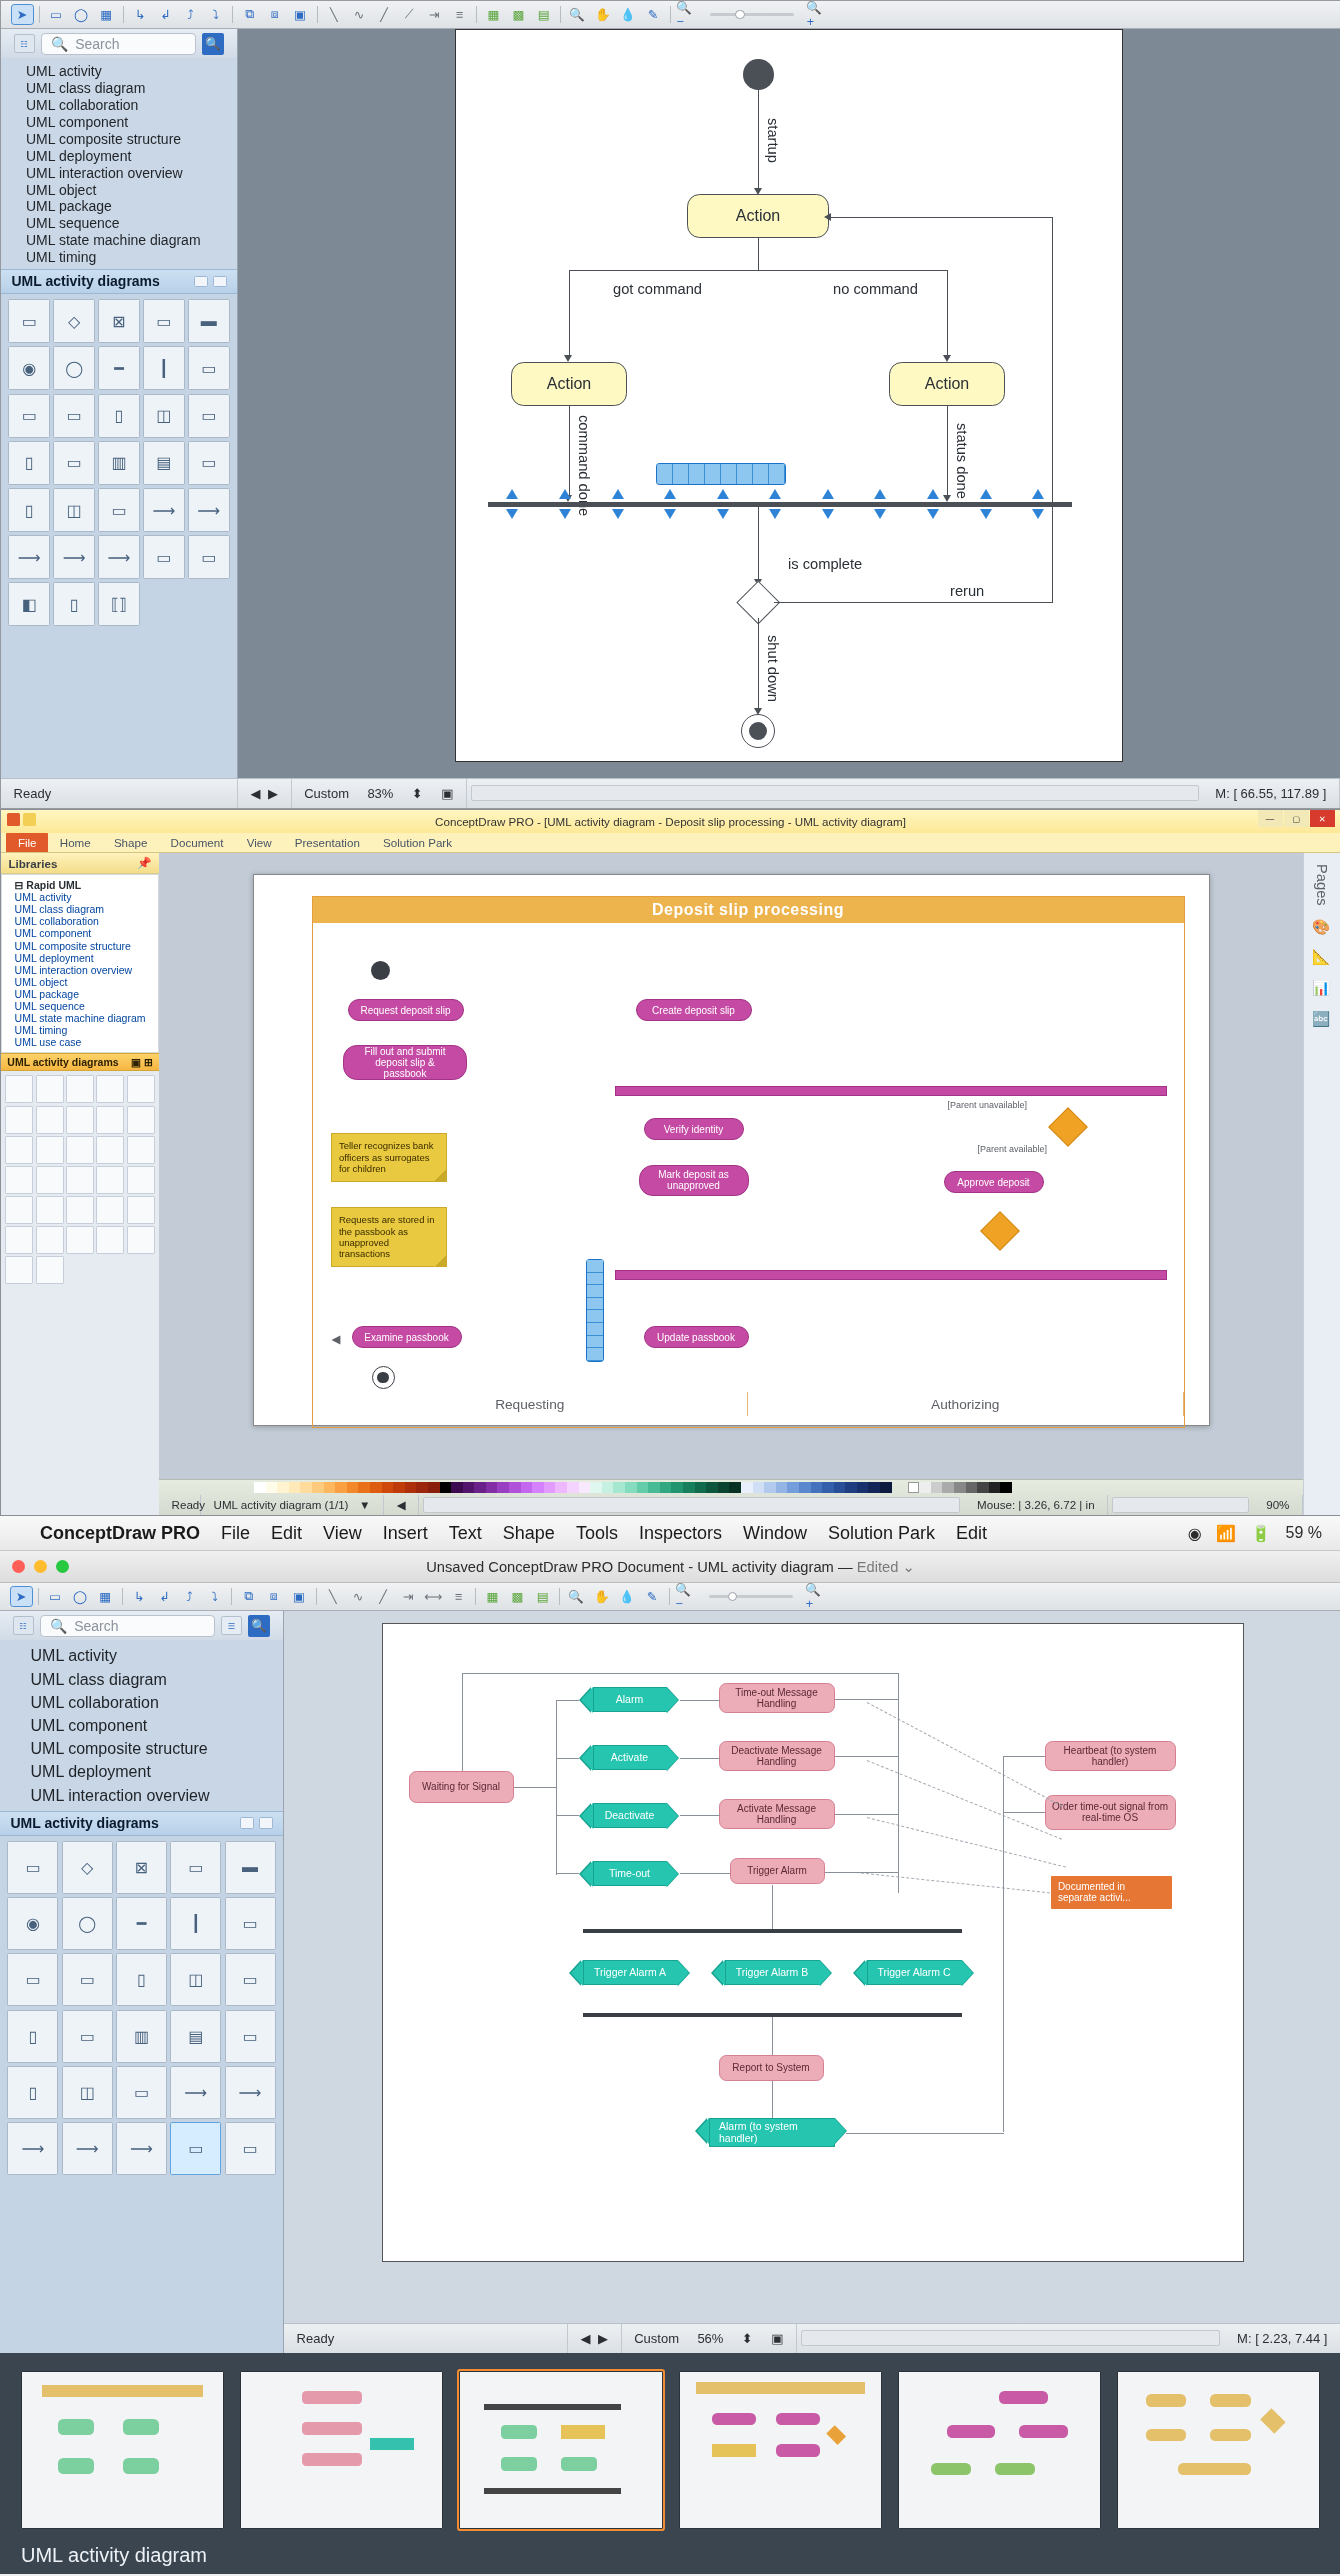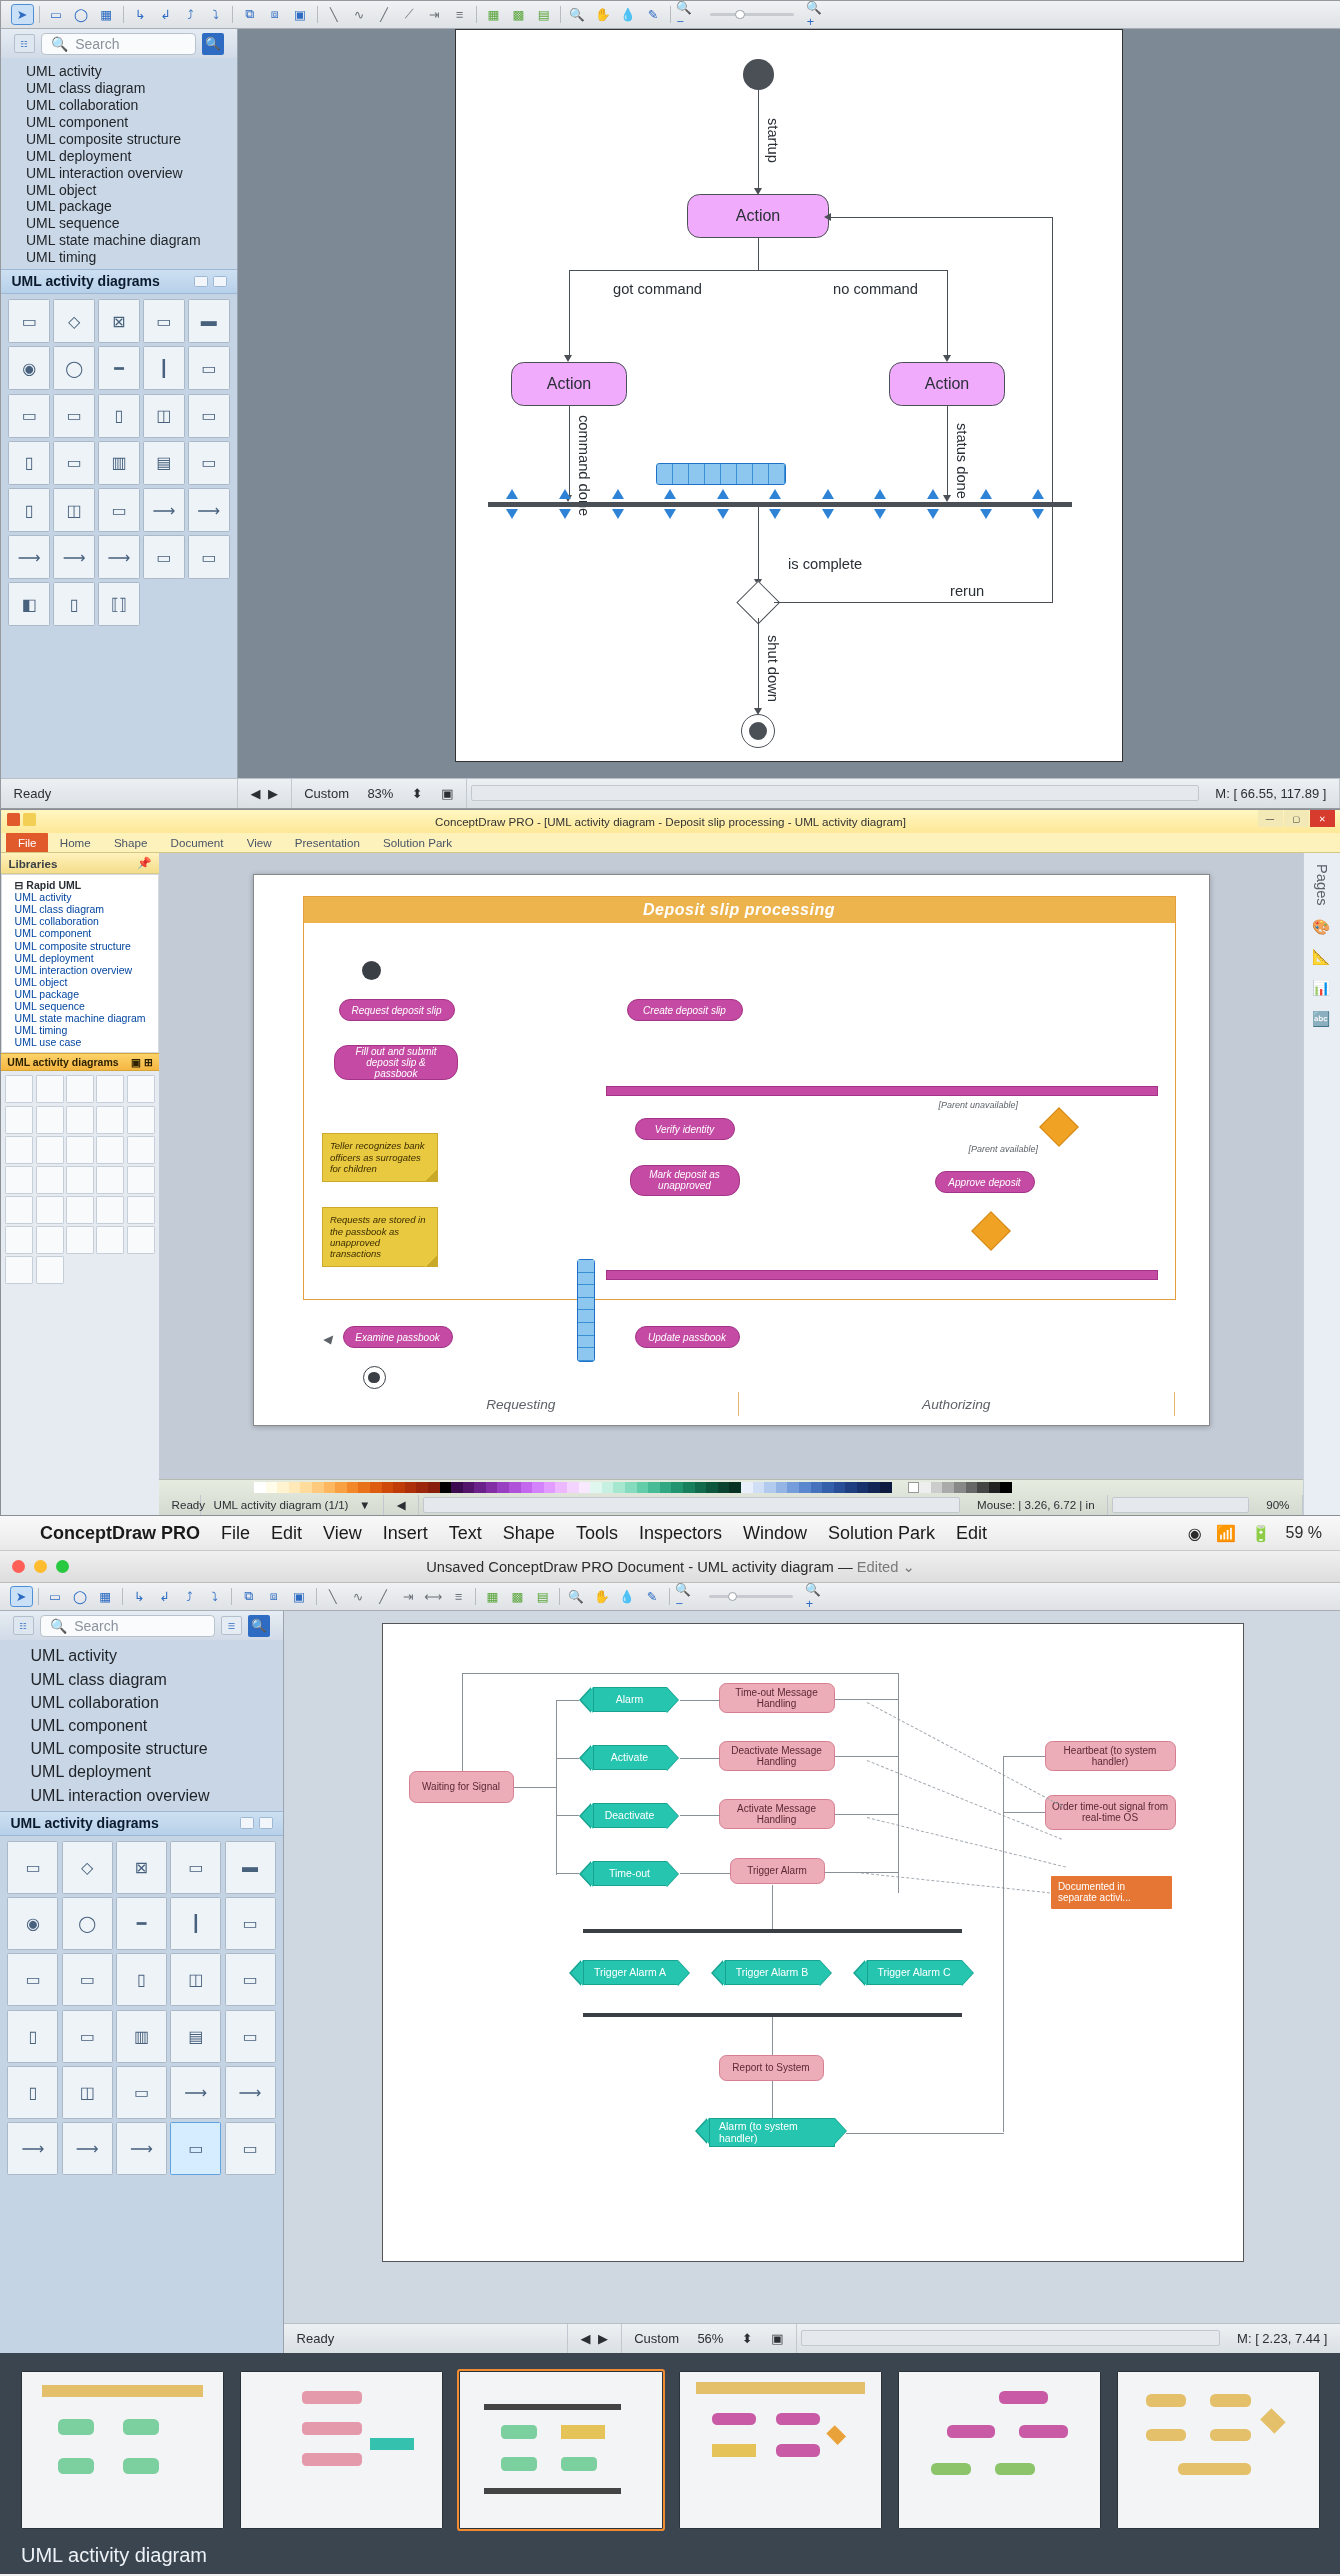--- a/index.html
+++ b/index.html
@@ -33,21 +33,21 @@
   .palHdr .ctrls span{width:13.7px;height:11.6px;background:#f2f6fb;border:0.5px solid #9db8d4;border-radius:1.6px;}
   .palette{flex:1;overflow:hidden;display:grid;grid-template-columns:repeat(5,1fr);grid-auto-rows:44px;gap:3.2px;padding:5.3px 7.4px;background:#c5d4e4;}
   .cell{background:#eef3f8;border:0.5px solid #aab8c8;border-radius:1.6px;display:flex;align-items:center;justify-content:center;color:#48627e;font-size:16px;}
 
   .canvasWrap{flex:1;display:flex;flex-direction:column;background:#7d8a96;}
   .canvasBG{flex:1;display:flex;align-items:flex-start;justify-content:center;padding:0 0 0 0;overflow:hidden;}
   .paper{background:#fff;border:0.5px solid #333;width:668px;height:733px;position:relative;}
 
   
   .initNode{position:absolute;width:30.5px;height:30.5px;background:#4b5057;border-radius:50%;}
-  .actBox{position:absolute;width:142px;height:44px;border:1.1px solid #4b5057;border-radius:12.6px;display:flex;align-items:center;justify-content:center;font-size:16px;color:#2a2f36;background:#f0abfc;}
+  .actBox{position:absolute;width:142px;height:44px;border:1.1px solid #4b5057;border-radius:12.6px;display:flex;align-items:center;justify-content:center;font-size:16px;color:#2a2f36;background:#fef9c3;}
   .actBox.sm{width:116px;}
   .vline{position:absolute;width:1.1px;background:#4b5057;}
   .hline{position:absolute;height:1.1px;background:#4b5057;}
   .arrDown{position:absolute;width:0;height:0;border-left:4.2px solid transparent;border-right:4.2px solid transparent;border-top:7.4px solid #4b5057;}
   .arrLeft{position:absolute;width:0;height:0;border-top:4.2px solid transparent;border-bottom:4.2px solid transparent;border-right:7.4px solid #4b5057;}
   .sync{position:absolute;height:5.3px;background:#4b5057;}
   .syncArr{position:absolute;width:0;height:0;border-left:6.3px solid transparent;border-right:6.3px solid transparent;border-bottom:10.5px solid #2e83d6;}
   .syncArrD{position:absolute;width:0;height:0;border-left:6.3px solid transparent;border-right:6.3px solid transparent;border-top:10.5px solid #2e83d6;}
   .txt{position:absolute;font-size:14.7px;color:#2a2f36;white-space:nowrap;}
   .txtV{writing-mode:vertical-rl;}
@@ -79,21 +79,21 @@
   .libHdr .pin{color:#6b7684;}
   .tree{background:#fff;border:0.5px solid #d6d9dd;padding:4.2px 4.2px 4.2px 12.6px;font-size:10.5px;color:#0346a0;line-height:1.15;}
   .tree .root{color:#2a2f35;font-weight:600;background:none;width:auto;}
   .palHdr2{height:18px;background:linear-gradient(#fcd36a,#f6b642);font-size:10.5px;font-weight:700;color:#2e2100;display:flex;align-items:center;justify-content:space-between;padding:0 6.3px;border-top:0.5px solid #d4a634;border-bottom:0.5px solid #d4a634;}
   .pal2{background:#e6ebf1;display:grid;grid-template-columns:repeat(5,1fr);grid-auto-rows:28px;gap:2.1px;padding:4.2px;flex:1;}
   .cell2{background:#f8fafc;border:0.5px solid #c6cfd9;border-radius:1.1px;}
 
   .canvas2{flex:1;background:#c2cbd6;display:flex;flex-direction:column;}
   .canvas2Inner{flex:1;display:flex;align-items:flex-start;justify-content:center;padding:21px 16px;overflow:hidden;}
   .paper2{width:957px;height:552px;background:#fff;border:0.5px solid #888;position:relative;box-shadow:0 1.1px 5.3px rgba(0,0,0,.25);}
-  .lanesBox{position:absolute;left:49px;top:21px;width:873px;height:404px;border:1.6px solid #e59e3f;font-style:italic;}
+  .lanesBox{position:absolute;left:58px;top:21px;width:873px;height:532px;border:1.6px solid #e59e3f;}
   .lanesTitle{height:26px;background:#edb44e;color:#fff;font-size:16px;font-weight:600;display:flex;align-items:center;justify-content:center;letter-spacing:0.5px;}
   .lanes{position:relative;height:493px;display:flex;align-items:flex-end;}
   .lane{flex:1;border-right:0.5px solid #e3b772;}
   .lane:last-child{border-right:none;}
   .laneHdr{height:24px;display:flex;align-items:center;justify-content:center;font-size:13.7px;color:#5d6168;}
   .pinkPill{position:absolute;background:#c44aa3;color:#fff;border:1.1px solid #a23386;border-radius:13.7px;display:flex;align-items:center;justify-content:center;text-align:center;font-size:10px;padding:2.1px 9.5px;line-height:1.1;}
   .pinkBar{position:absolute;height:9.5px;background:#c44aa3;border:1.1px solid #a23386;}
   .orangeDia{position:absolute;width:28px;height:28px;background:#f0a225;border:1.1px solid #cf8511;transform:rotate(45deg);}
   .noteY{position:absolute;background:#e8c93f;border:0.5px solid #cca92b;font-size:9.5px;color:#3c2d00;padding:6.3px 7.4px;line-height:1.2;width:116px;}
   .noteY::after{content:"";position:absolute;right:-0.5px;bottom:-0.5px;width:11.6px;height:11.6px;background:linear-gradient(135deg,#e8c93f 50%,#c8aa28 50%);}

